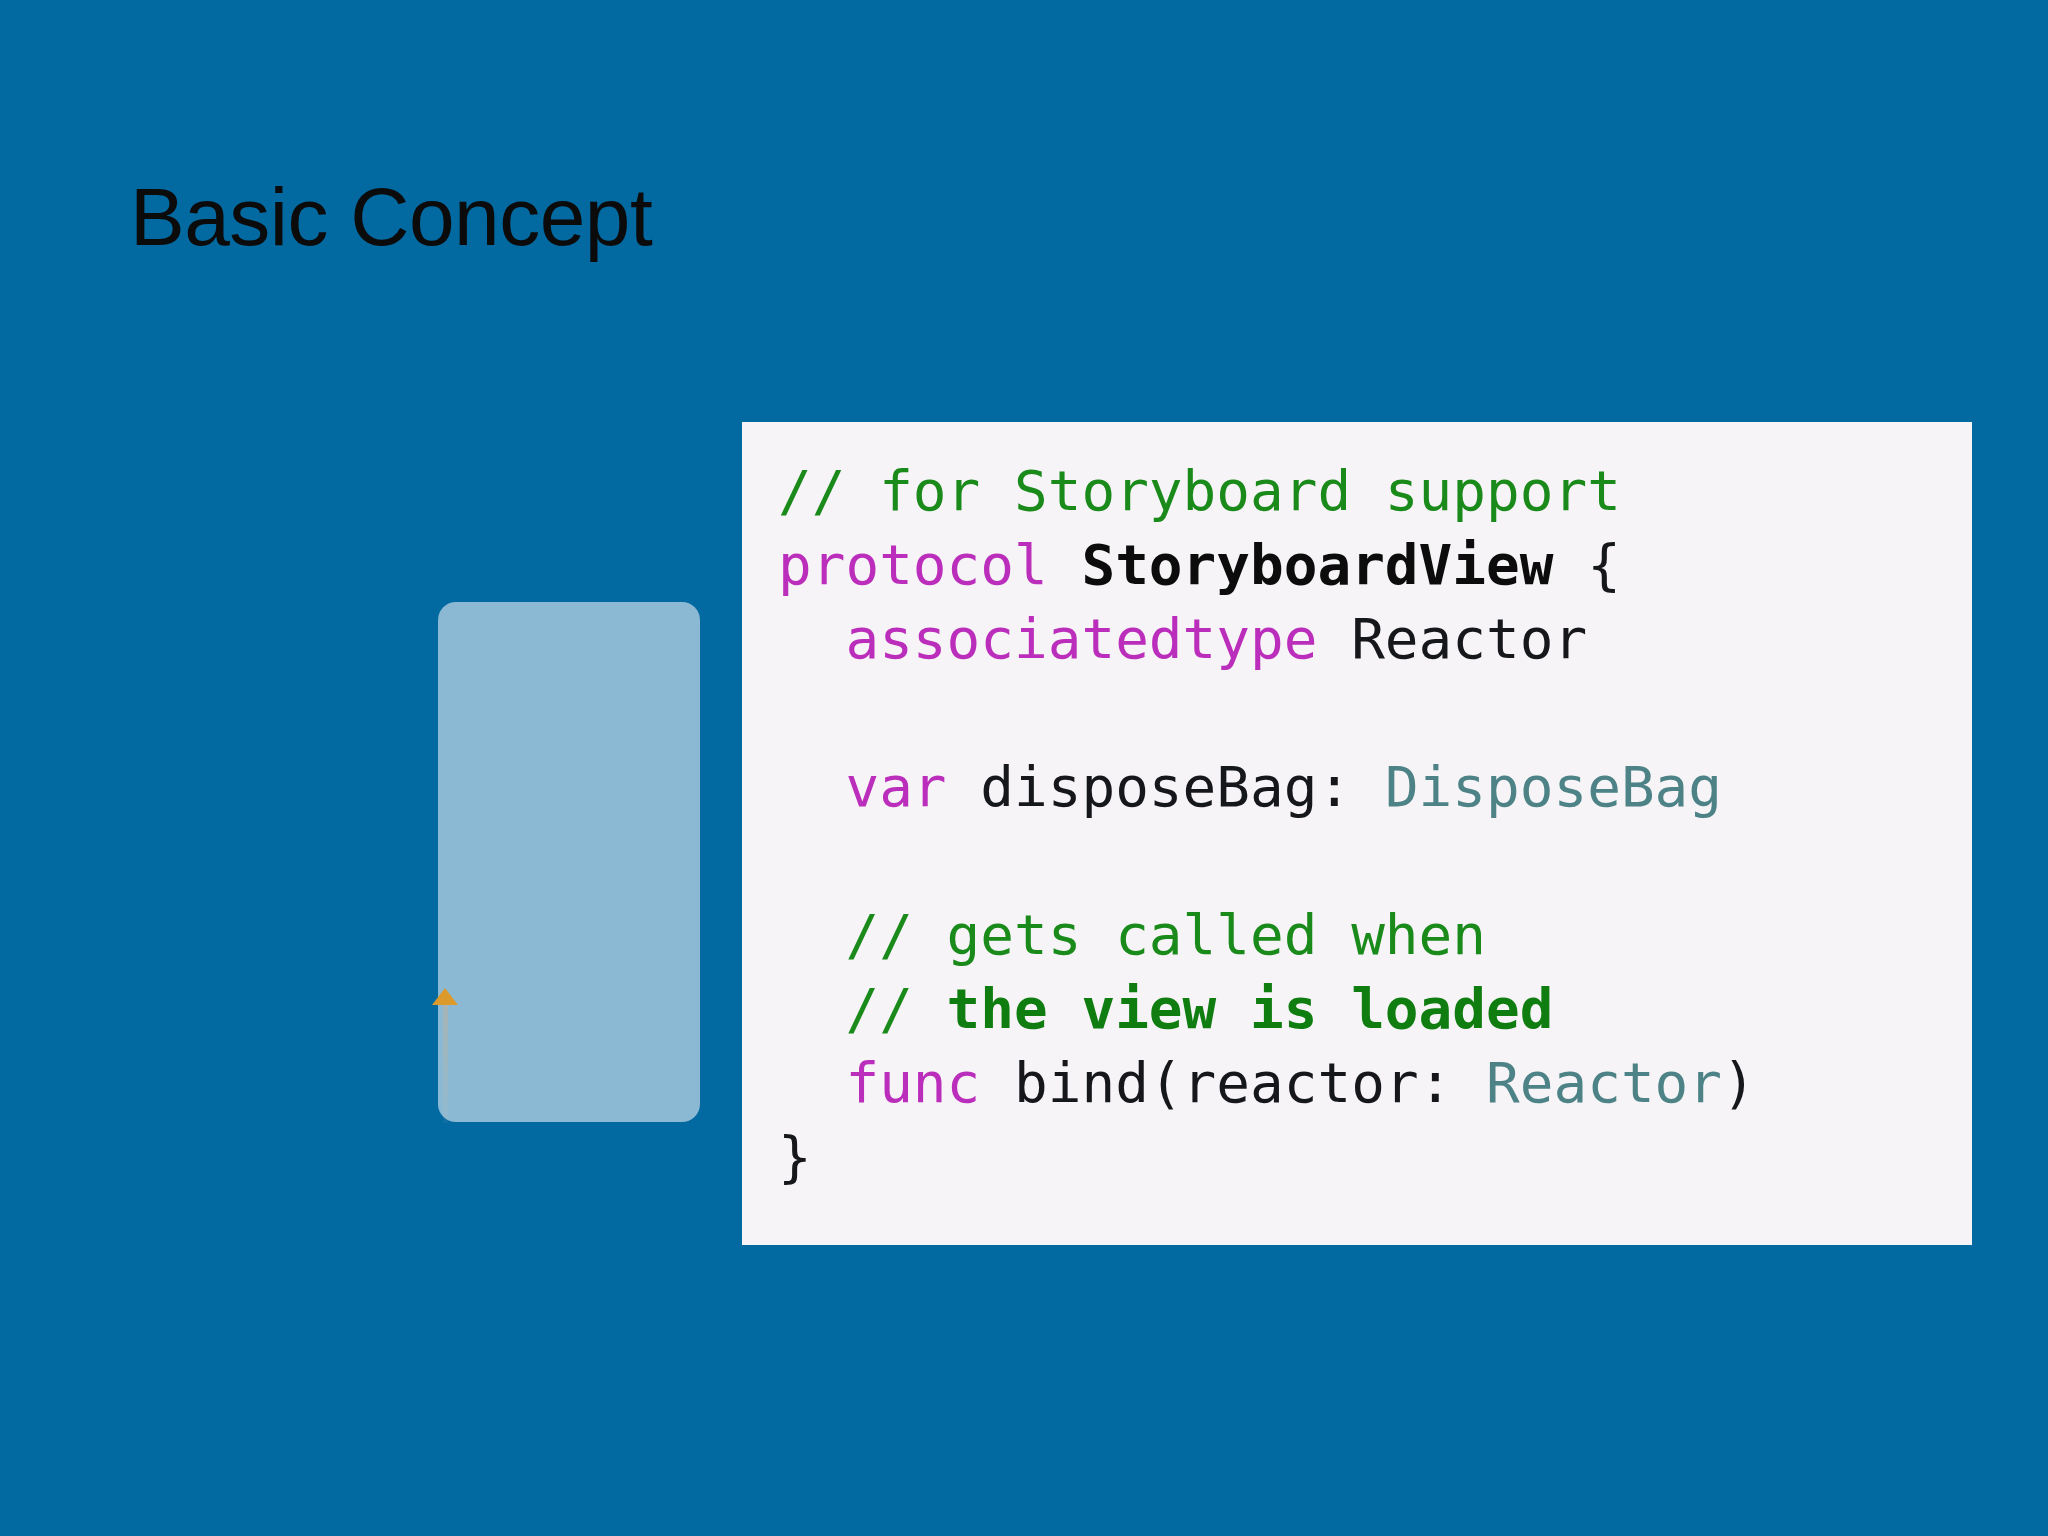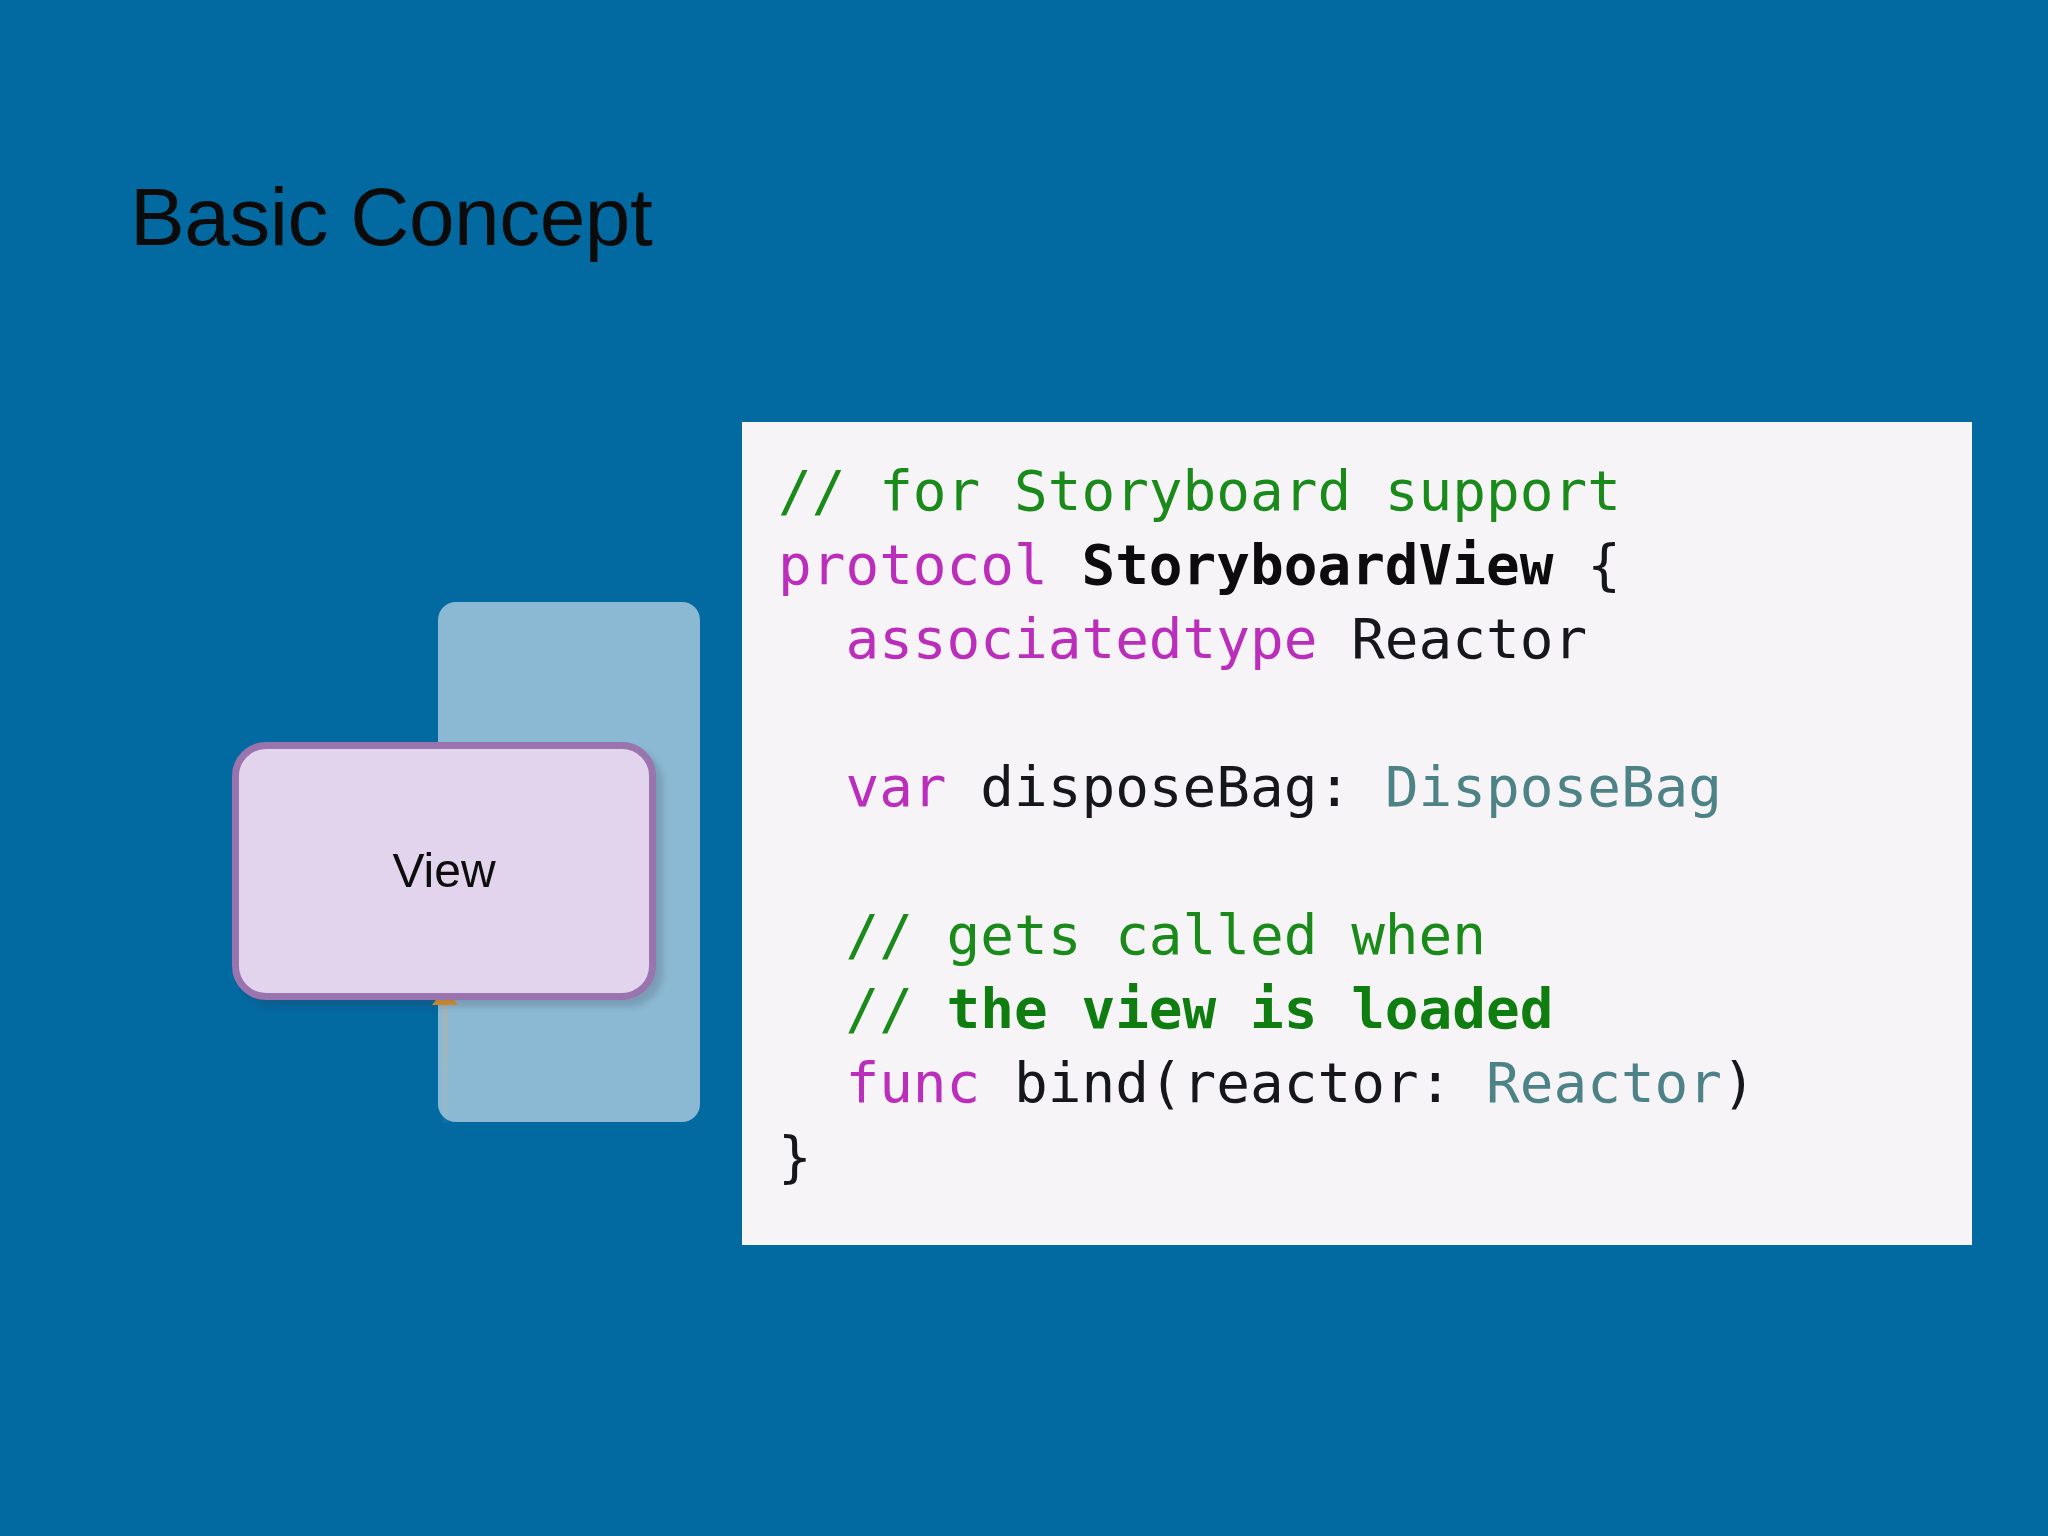--- a/index.html
+++ b/index.html
@@ -125,21 +125,18 @@
 
 <div id="slide">
 
   <h1 id="slide-title">Basic Concept</h1>
 
   <div class="ghost-node"></div>
 
   <div class="connector-line"></div>
   <div class="connector-arrow"></div>
 
-  <div id="view-node">
-    <span id="view-node-label">View</span>
-  </div>
 
   <div id="code-block">
     <div id="code-lines"><div class="code-line"><span class="tok-comment">// for Storyboard support</span></div><div class="code-line"><span class="tok-keyword">protocol </span><span class="tok-bold">StoryboardView</span><span class="tok-plain"> {</span></div><div class="code-line"><span class="tok-keyword">  associatedtype </span><span class="tok-plain">Reactor</span></div><div class="code-line"><span class="tok-plain"> </span></div><div class="code-line"><span class="tok-keyword">  var </span><span class="tok-plain">disposeBag: </span><span class="tok-type">DisposeBag</span></div><div class="code-line"><span class="tok-plain"> </span></div><div class="code-line"><span class="tok-comment">  // gets called when</span></div><div class="code-line"><span class="tok-comment">  // </span><span class="tok-comment-b">the view is loaded</span></div><div class="code-line"><span class="tok-keyword">  func </span><span class="tok-plain">bind(reactor: </span><span class="tok-type">Reactor</span><span class="tok-plain">)</span></div><div class="code-line"><span class="tok-plain">}</span></div></div>
   </div>
 
 </div>
 
 </body></html>

